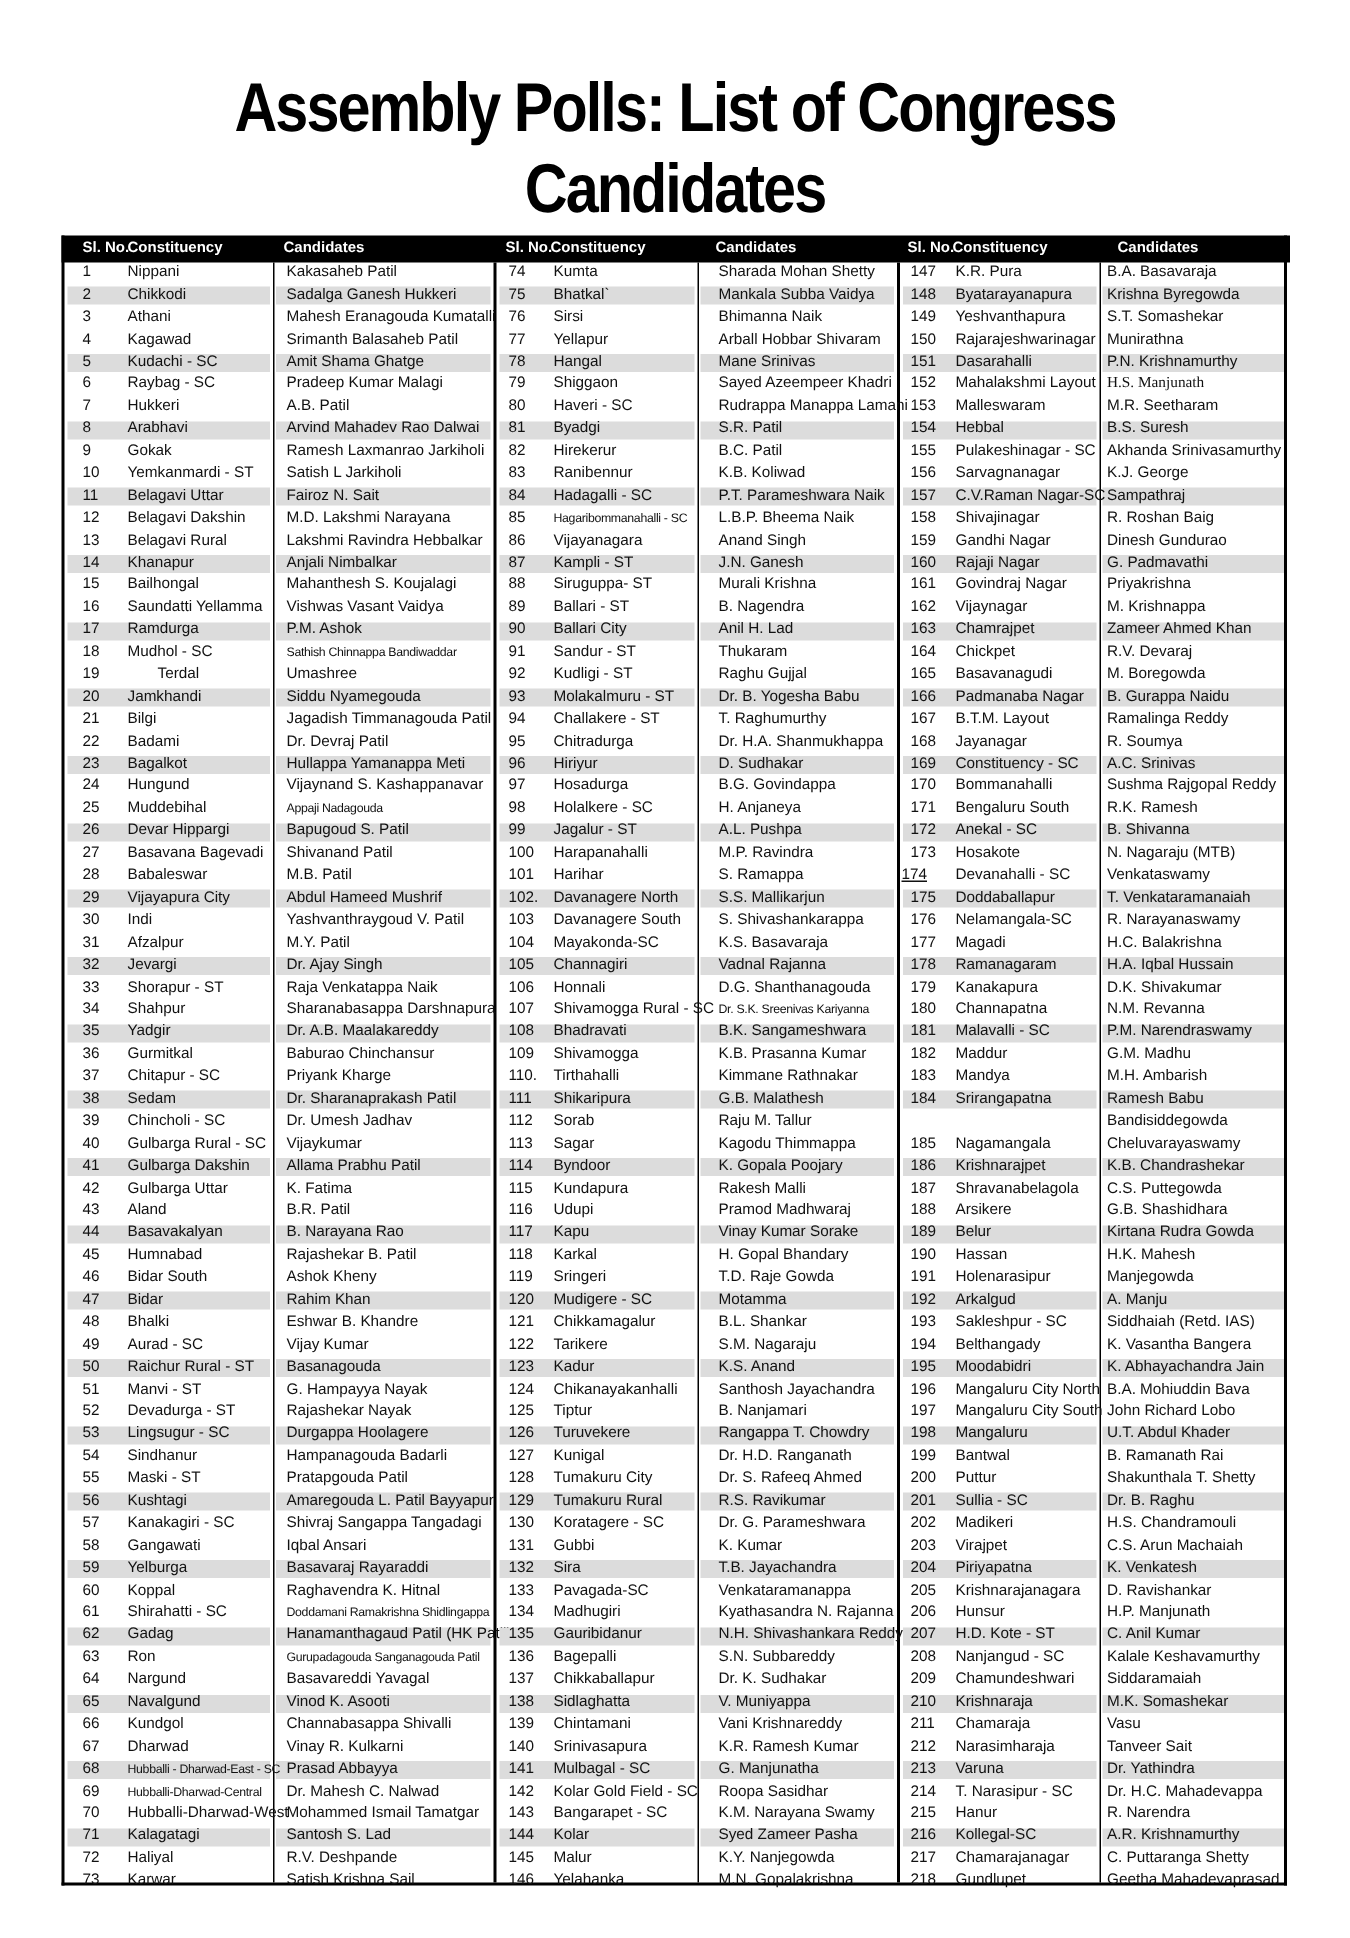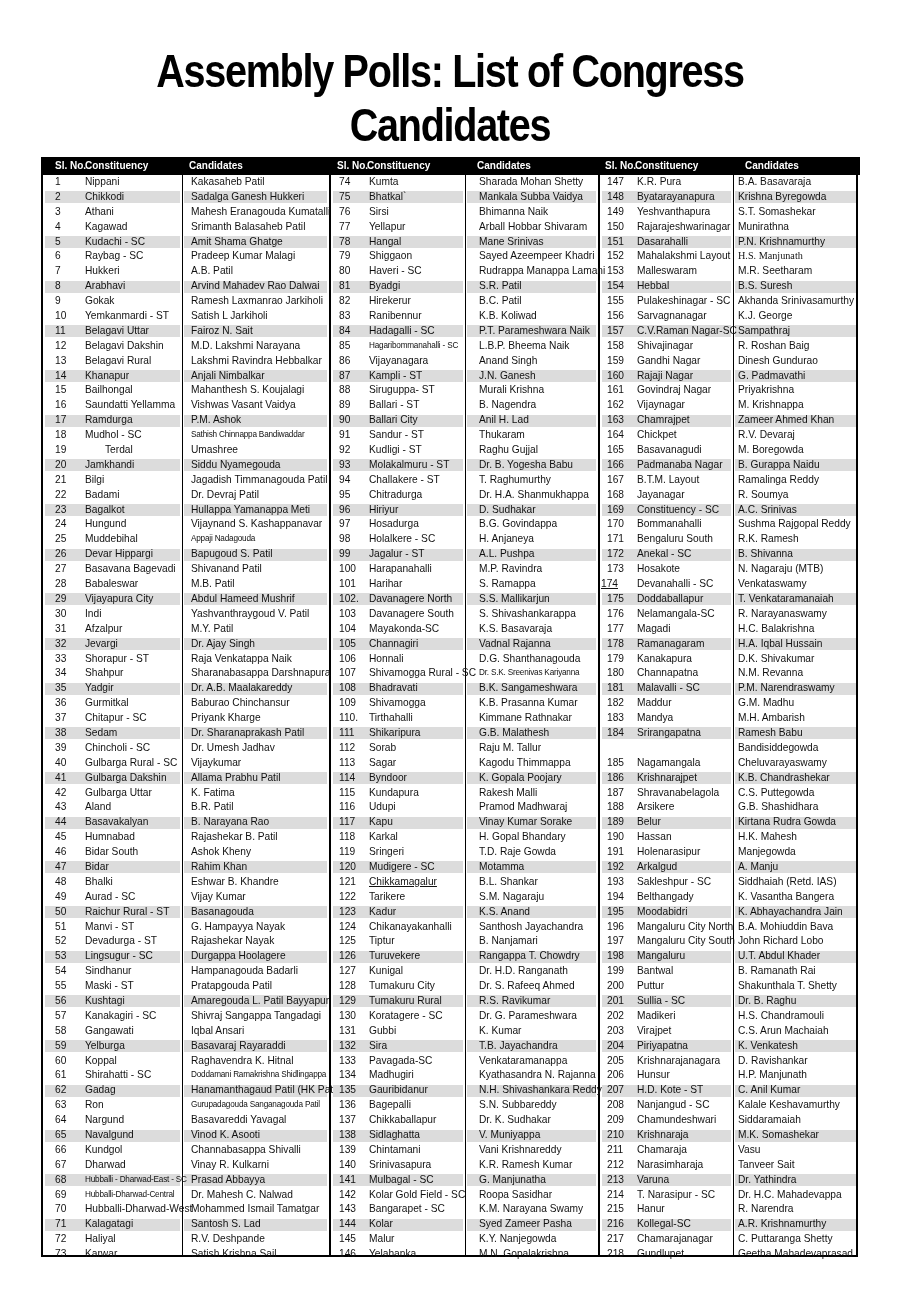--- a/index.html
+++ b/index.html
@@ -739,21 +739,21 @@
         </div>
         <div class="row shade">
           <div class="bg" style="left: 2px; width: 130px;"></div>
           <div class="bg" style="left: 136px; width: 129px;"></div>
           <span style="left: 8px;">120</span>
           <span style="left: 38px;">Mudigere - SC</span>
           <span style="left: 148px;">Motamma</span>
         </div>
         <div class="row">
           <span style="left: 8px;">121</span>
-          <span style="left: 38px; text-decoration: underline;">Chikkamagalur</span>
+          <span style="left: 38px;">Chikkamagalur</span>
           <span style="left: 148px;">B.L. Shankar</span>
         </div>
         <div class="row">
           <span style="left: 8px;">122</span>
           <span style="left: 38px;">Tarikere</span>
           <span style="left: 148px;">S.M. Nagaraju</span>
         </div>
         <div class="row shade">
           <div class="bg" style="left: 2px; width: 130px;"></div>
           <div class="bg" style="left: 136px; width: 129px;"></div>

